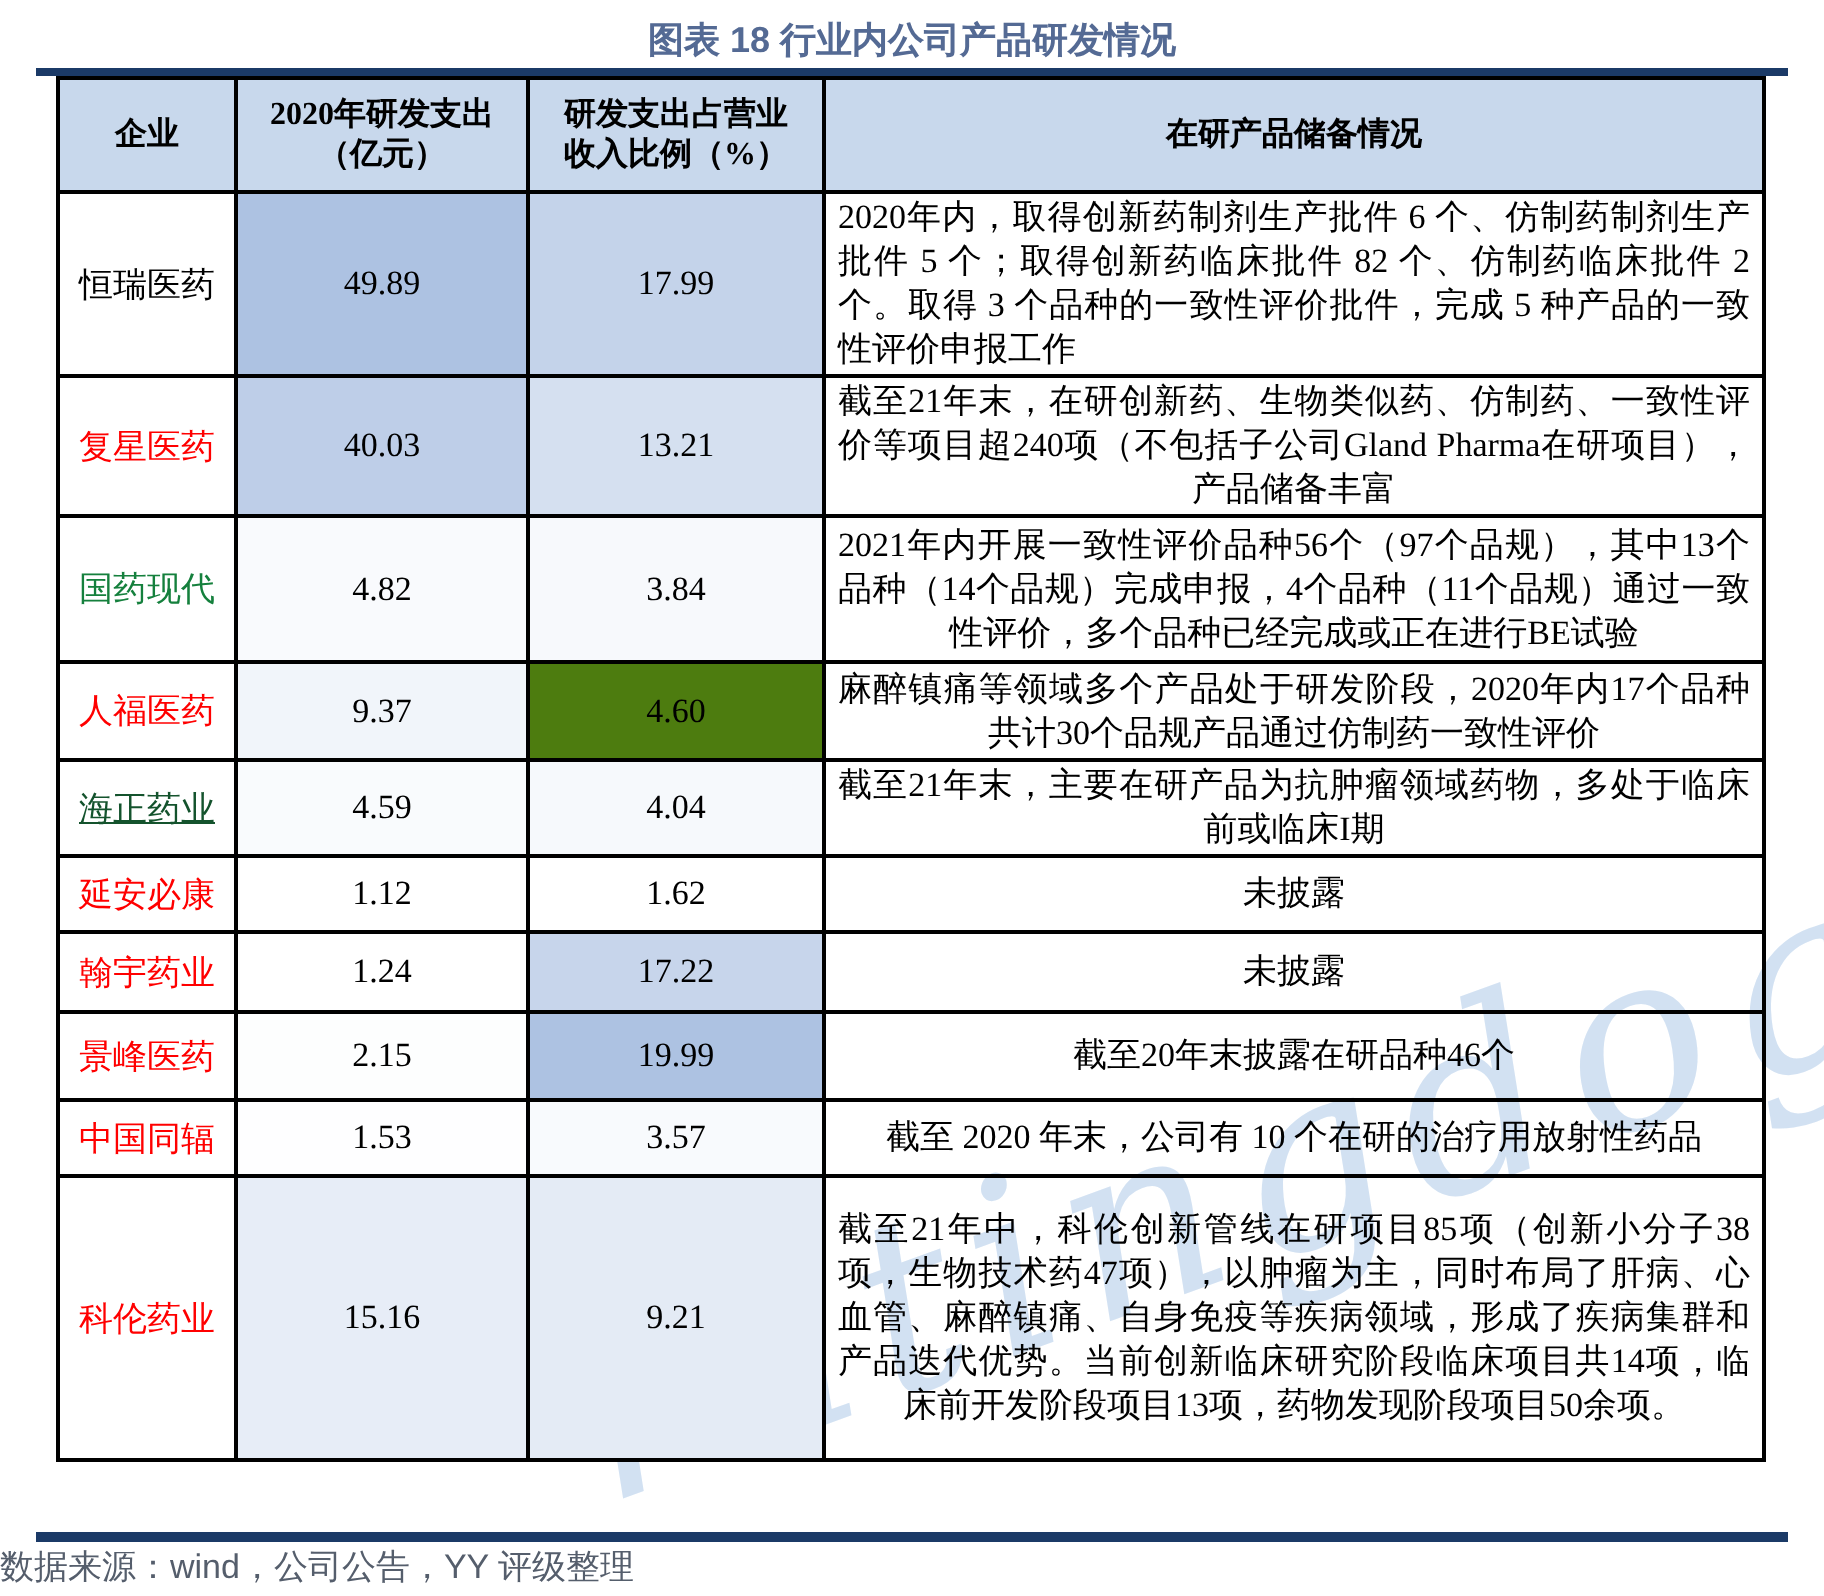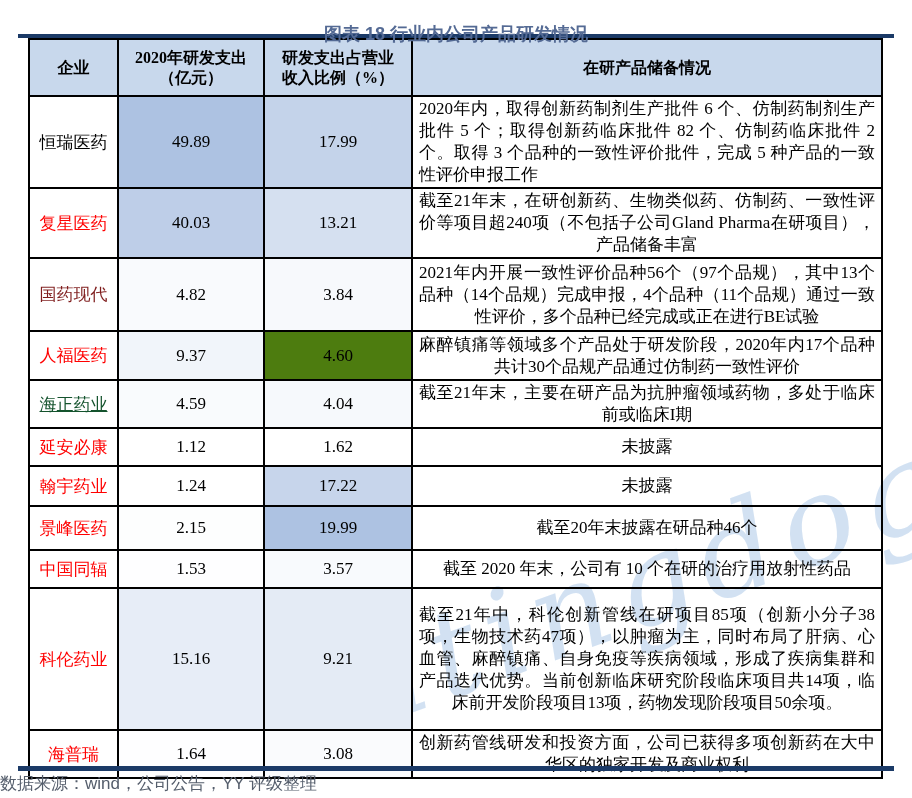--- a/index.html
+++ b/index.html
@@ -1,18 +1,18 @@
 <!DOCTYPE html>
 <html><head>
 <meta charset="utf-8">
 <style>
   html,body{margin:0;padding:0;background:#fff;}
   .page{position:relative;width:912px;height:798px;background:#fff;overflow:hidden;
         font-family:"Liberation Serif","DejaVu Serif",serif;}
-  .title{position:absolute;top:22px;left:0;width:100%;text-align:center;
+  .title{position:absolute;top:8px;left:0;width:100%;text-align:center;
          font-family:"Liberation Sans","DejaVu Sans",sans-serif;
          font-weight:bold;font-size:18px;color:#546A94;z-index:4;}
   .rule{position:absolute;left:18px;width:876px;background:#1B3A67;z-index:3;}
   .rule.top{top:34px;height:4px;}
   .rule.bottom{top:766px;height:5px;}
   table.rd{position:absolute;left:28px;top:38px;width:853px;z-index:2;
            border-collapse:collapse;table-layout:fixed;
            font-size:17px;color:#000;}
   table.rd th,table.rd td{border:2px solid #000;overflow:hidden;
            vertical-align:middle;box-sizing:border-box;}
@@ -63,21 +63,21 @@
           <td class="num" style="background: rgb(196, 211, 234);">17.99</td>
           <td class="pipe just last-left">2020年内，取得创新药制剂生产批件 6 个、仿制药制剂生产批件 5 个；取得创新药临床批件 82 个、仿制药临床批件 2 个。取得 3 个品种的一致性评价批件，完成 5 种产品的一致性评价申报工作</td>
         </tr>
         <tr style="height: 67px;">
           <td class="company" style="color: rgb(255, 0, 0);">复星医药</td>
           <td class="num" style="background: rgb(190, 206, 232);">40.03</td>
           <td class="num" style="background: rgb(213, 224, 240);">13.21</td>
           <td class="pipe just">截至21年末，在研创新药、生物类似药、仿制药、一致性评价等项目超240项（不包括子公司Gland Pharma在研项目），产品储备丰富</td>
         </tr>
         <tr style="height: 73px;">
-          <td class="company" style="color: #7f1d1d;">国药现代</td>
+          <td class="company" style="color: #15803d;">国药现代</td>
           <td class="num" style="background: rgb(249, 250, 253);">4.82</td>
           <td class="num" style="background: rgb(247, 249, 252);">3.84</td>
           <td class="pipe just">2021年内开展一致性评价品种56个（97个品规），其中13个品种（14个品规）完成申报，4个品种（11个品规）通过一致性评价，多个品种已经完成或正在进行BE试验</td>
         </tr>
         <tr style="height: 49px;">
           <td class="company" style="color: rgb(255, 0, 0);">人福医药</td>
           <td class="num" style="background: rgb(241, 245, 250);">9.37</td>
           <td class="num" style="background: #4d7c0f;">4.60</td>
           <td class="pipe just">麻醉镇痛等领域多个产品处于研发阶段，2020年内17个品种共计30个品规产品通过仿制药一致性评价</td>
         </tr>
@@ -110,24 +110,18 @@
           <td class="num" style="background: rgb(254, 254, 255);">1.53</td>
           <td class="num" style="background: rgb(248, 250, 253);">3.57</td>
           <td class="pipe just">截至 2020 年末，公司有 10 个在研的治疗用放射性药品</td>
         </tr>
         <tr style="height: 142px;">
           <td class="company" style="color: rgb(255, 0, 0);">科伦药业</td>
           <td class="num" style="background: rgb(231, 237, 247);">15.16</td>
           <td class="num" style="background: rgb(228, 235, 245);">9.21</td>
           <td class="pipe just">截至21年中，科伦创新管线在研项目85项（创新小分子38项，生物技术药47项），以肿瘤为主，同时布局了肝病、心血管、麻醉镇痛、自身免疫等疾病领域，形成了疾病集群和产品迭代优势。当前创新临床研究阶段临床项目共14项，临床前开发阶段项目13项，药物发现阶段项目50余项。</td>
         </tr>
-        <tr style="height: 46px;">
-          <td class="company" style="color: rgb(255, 0, 0);">海普瑞</td>
-          <td class="num" style="background: rgb(254, 254, 255);">1.64</td>
-          <td class="num" style="background: rgb(250, 251, 253);">3.08</td>
-          <td class="pipe just">创新药管线研发和投资方面，公司已获得多项创新药在大中华区的独家开发及商业权利</td>
-        </tr>
       </tbody>
   </table>
 
   <div class="rule bottom"></div>
   <div class="footer">数据来源：wind，公司公告，YY 评级整理</div>
 </div>
 
 </body></html>

